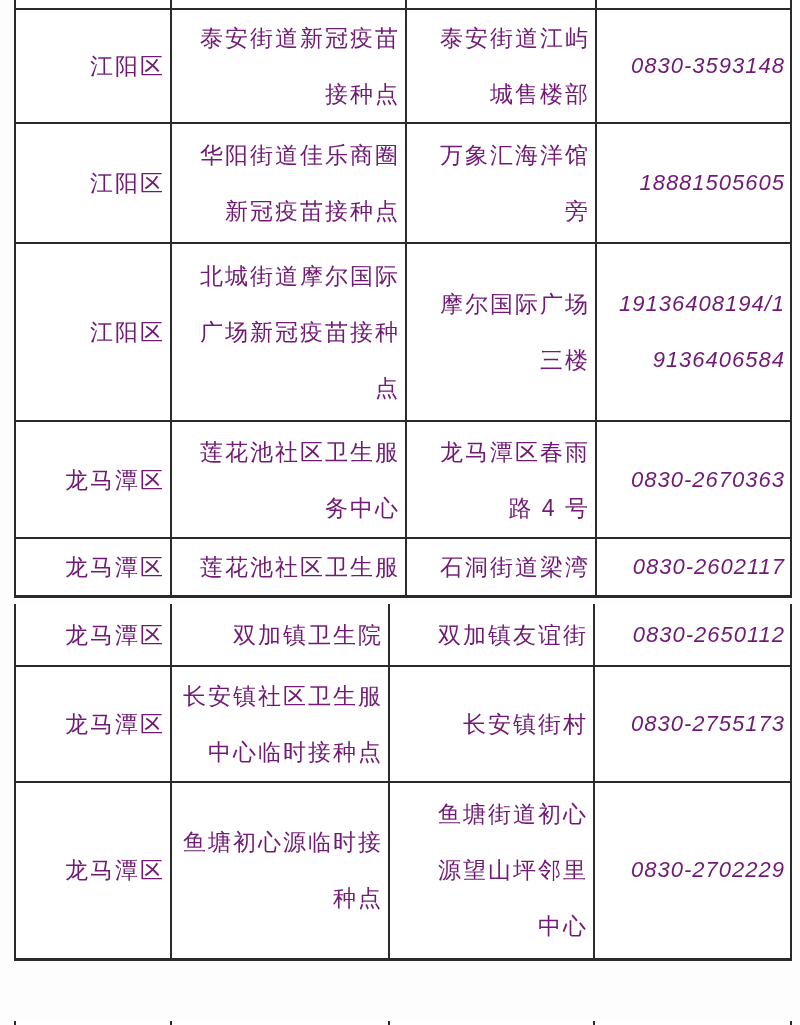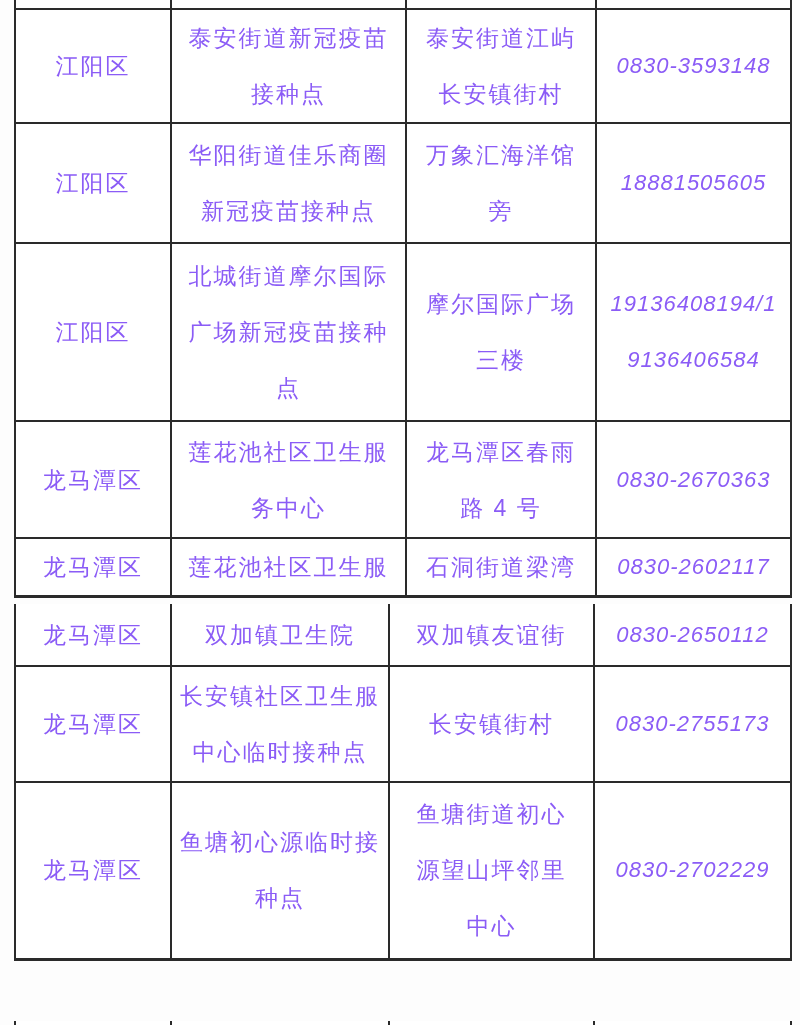--- a/index.html
+++ b/index.html
@@ -23,24 +23,24 @@
   table.frag {
     position: absolute;
     left: 14px;
     width: 776px;
     border-collapse: collapse;
     table-layout: fixed;
     background: #ffffff;
   }
   table.frag td {
     border: 2px solid #2a2a2a;
-    text-align: center;
+    text-align: right;
     vertical-align: middle;
     padding: 0 5px;
-    color: #8b5cf6;
+    color: #701a75;
     font-size: 23px;
     letter-spacing: 2px;
     line-height: 56px;
     white-space: pre-line;
     overflow: hidden;
   }
   table.frag td.phone {
     font-size: 22px;
     letter-spacing: 1px;
     font-style: italic;
@@ -99,21 +99,21 @@
         <col style="width:235px">
         <col style="width:190px">
         <col style="width:195px">
       </colgroup>
     <tbody>
         <tr style="height:113px">
       <td>江阳区</td>
       <td>泰安街道新冠疫苗
 接种点</td>
       <td>泰安街道江屿
-长安镇街村</td>
+城售楼部</td>
       <td class="phone">0830-3593148</td>
     </tr>
     <tr style="height:120px">
       <td>江阳区</td>
       <td>华阳街道佳乐商圈
 新冠疫苗接种点</td>
       <td>万象汇海洋馆
 旁</td>
       <td class="phone">18881505605</td>
     </tr>

